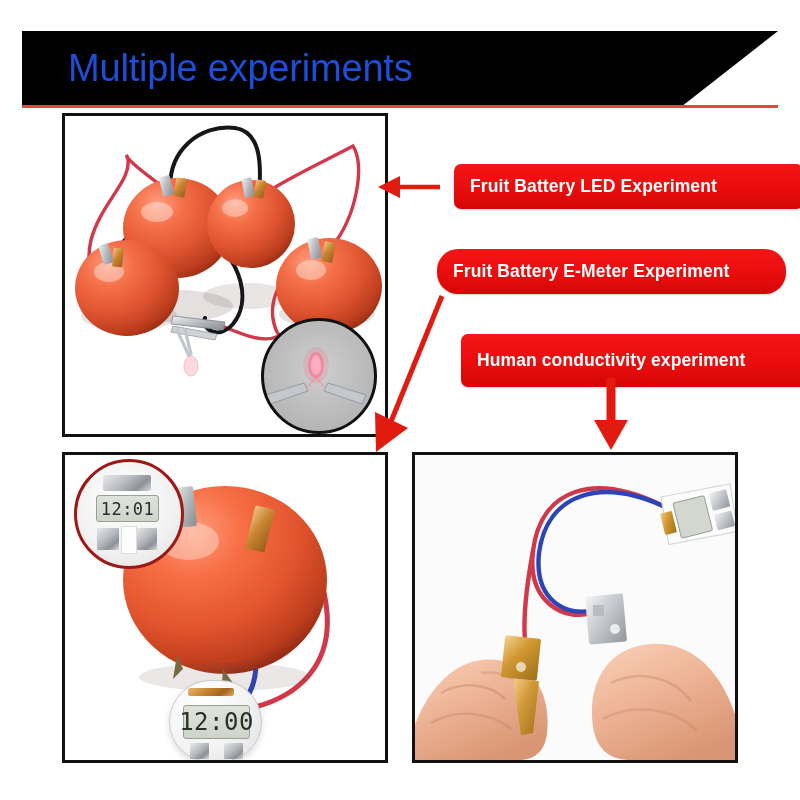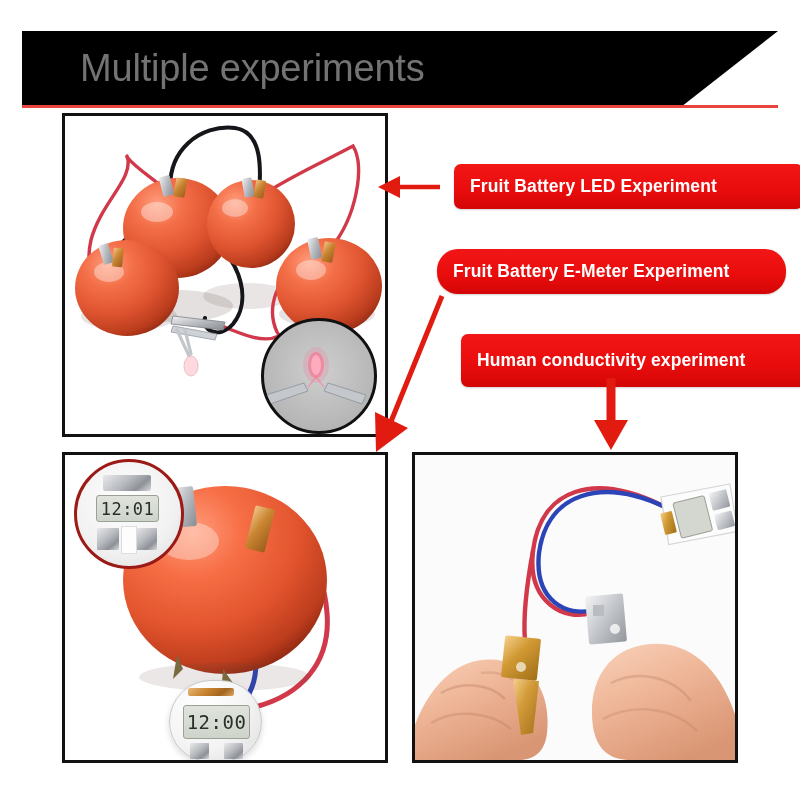--- a/index.html
+++ b/index.html
@@ -24,25 +24,25 @@
     left: 22px;
     top: 31px;
     width: 756px;
     height: 74px;
     background: #000000;
     -webkit-clip-path: polygon(0 0, 100% 0, 87.5% 100%, 0 100%);
     clip-path: polygon(0 0, 100% 0, 87.5% 100%, 0 100%);
   }
   #header-title {
     position: absolute;
-    left: 80px;
+    left: 68px;
     top: 43px;
     font-size: 38px;
     line-height: 50px;
-    color: #737373;
+    color: #1d4ed8;
     letter-spacing: -0.2px;
     white-space: nowrap;
   }
   #header-rule {
     position: absolute;
     left: 22px;
     top: 105px;
     width: 756px;
     height: 3px;
     background: #e8453c;
@@ -264,21 +264,21 @@
 
         <path d="M112 200 L 108 224 L 118 214 Z" fill="#7a6a40"></path>
         <path d="M158 214 L 156 242 L 168 228 Z" fill="#7a6a40"></path>
 
         <rect x="108" y="32" width="22" height="40" rx="2" fill="url(#znGrad2)" transform="rotate(-6 119 52)"></rect>
         <rect x="185" y="52" width="20" height="44" rx="2" fill="url(#cuGrad2)" transform="rotate(14 195 74)"></rect>
       </svg>
 
       
       <div class="clock-body" style="left:104px;top:225px;width:93px;height:82px;border-radius:46px 46px 44px 44px;">
-        <div class="lcd" style="left:13px;top:24px;width:67px;height:34px;border-radius:3px;font-size:19px;">12:00</div>
+        <div class="lcd" style="left:13px;top:24px;width:67px;height:34px;border-radius:3px;font-size:24px;">12:00</div>
         <div class="electrode copper" style="left:18px;top:7px;width:46px;height:8px;border-radius:2px;"></div>
         <div class="electrode zinc" style="left:20px;top:62px;width:19px;height:16px;"></div>
         <div class="electrode zinc" style="left:54px;top:62px;width:19px;height:16px;"></div>
       </div>
 
       
       <div class="inset-circle" style="left:9px;top:4px;width:104px;height:104px;border:3px solid #9b1a16;background:radial-gradient(circle at 45% 38%, #ffffff 0%, #f1f1f1 60%, #dcdcdc 100%);">
         <div class="electrode zinc" style="left:26px;top:13px;width:48px;height:16px;border-radius:2px;"></div>
         <div class="lcd" style="left:19px;top:33px;width:63px;height:27px;border-radius:3px;font-size:17px;">12:01</div>
         <div class="electrode zinc" style="left:20px;top:66px;width:22px;height:22px;"></div>

